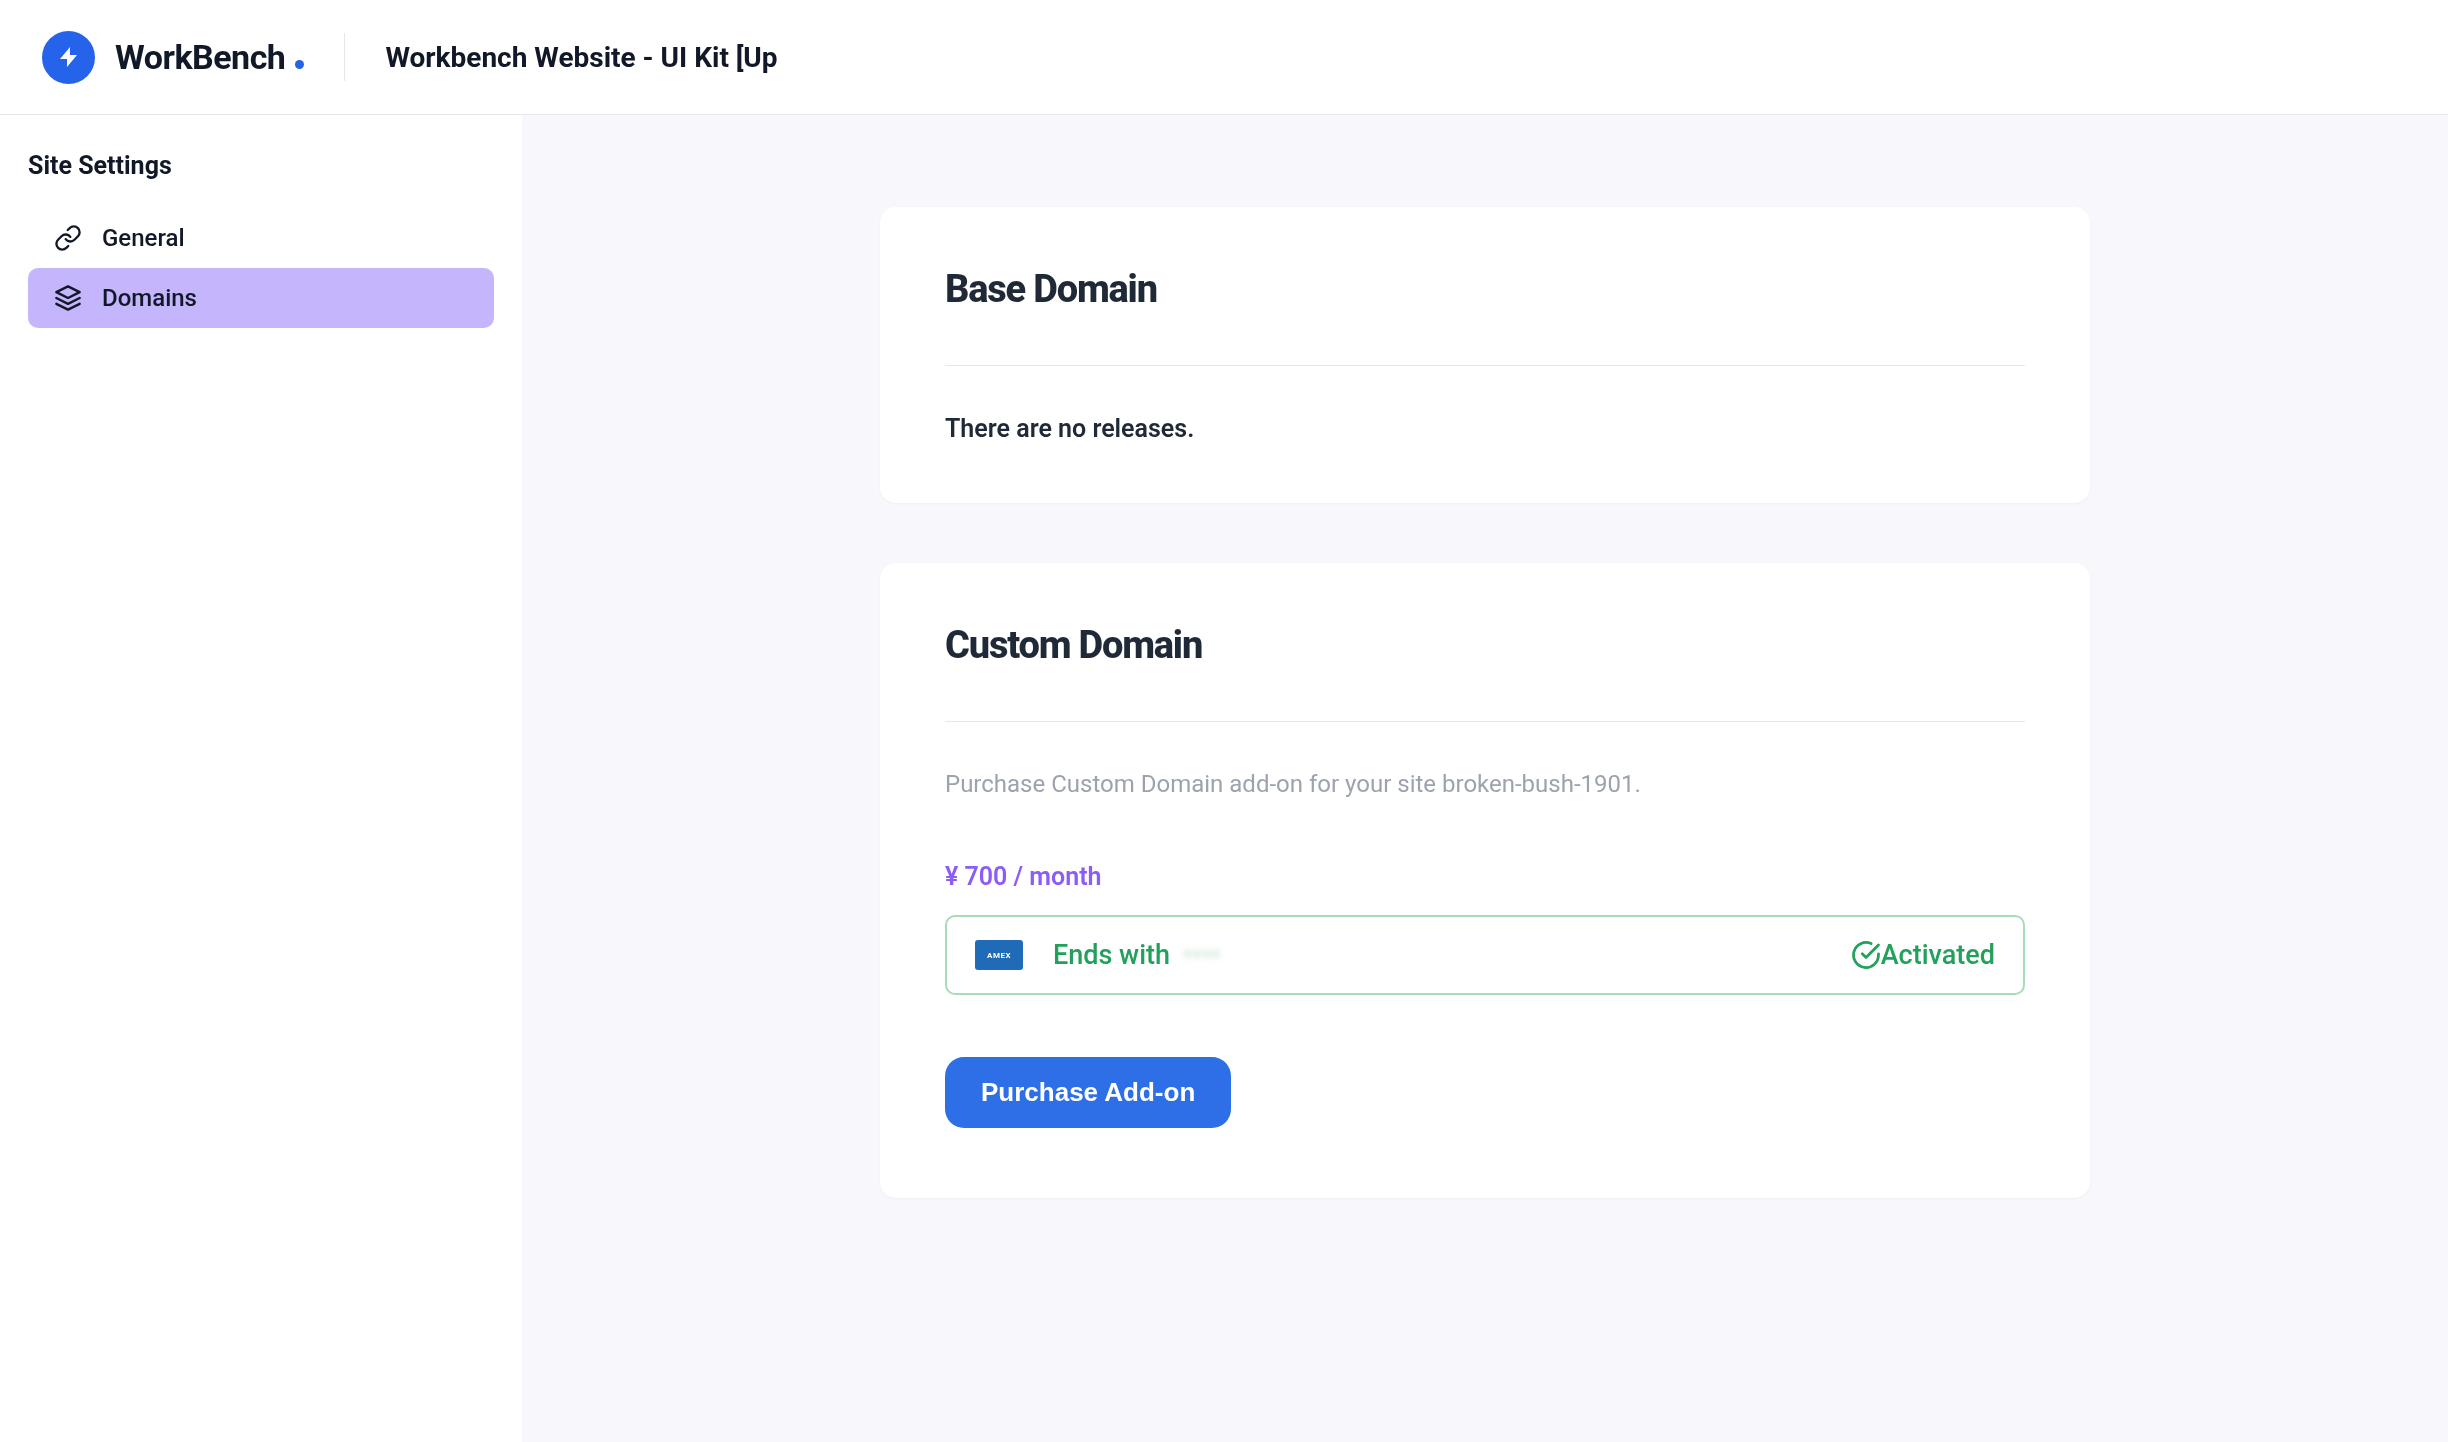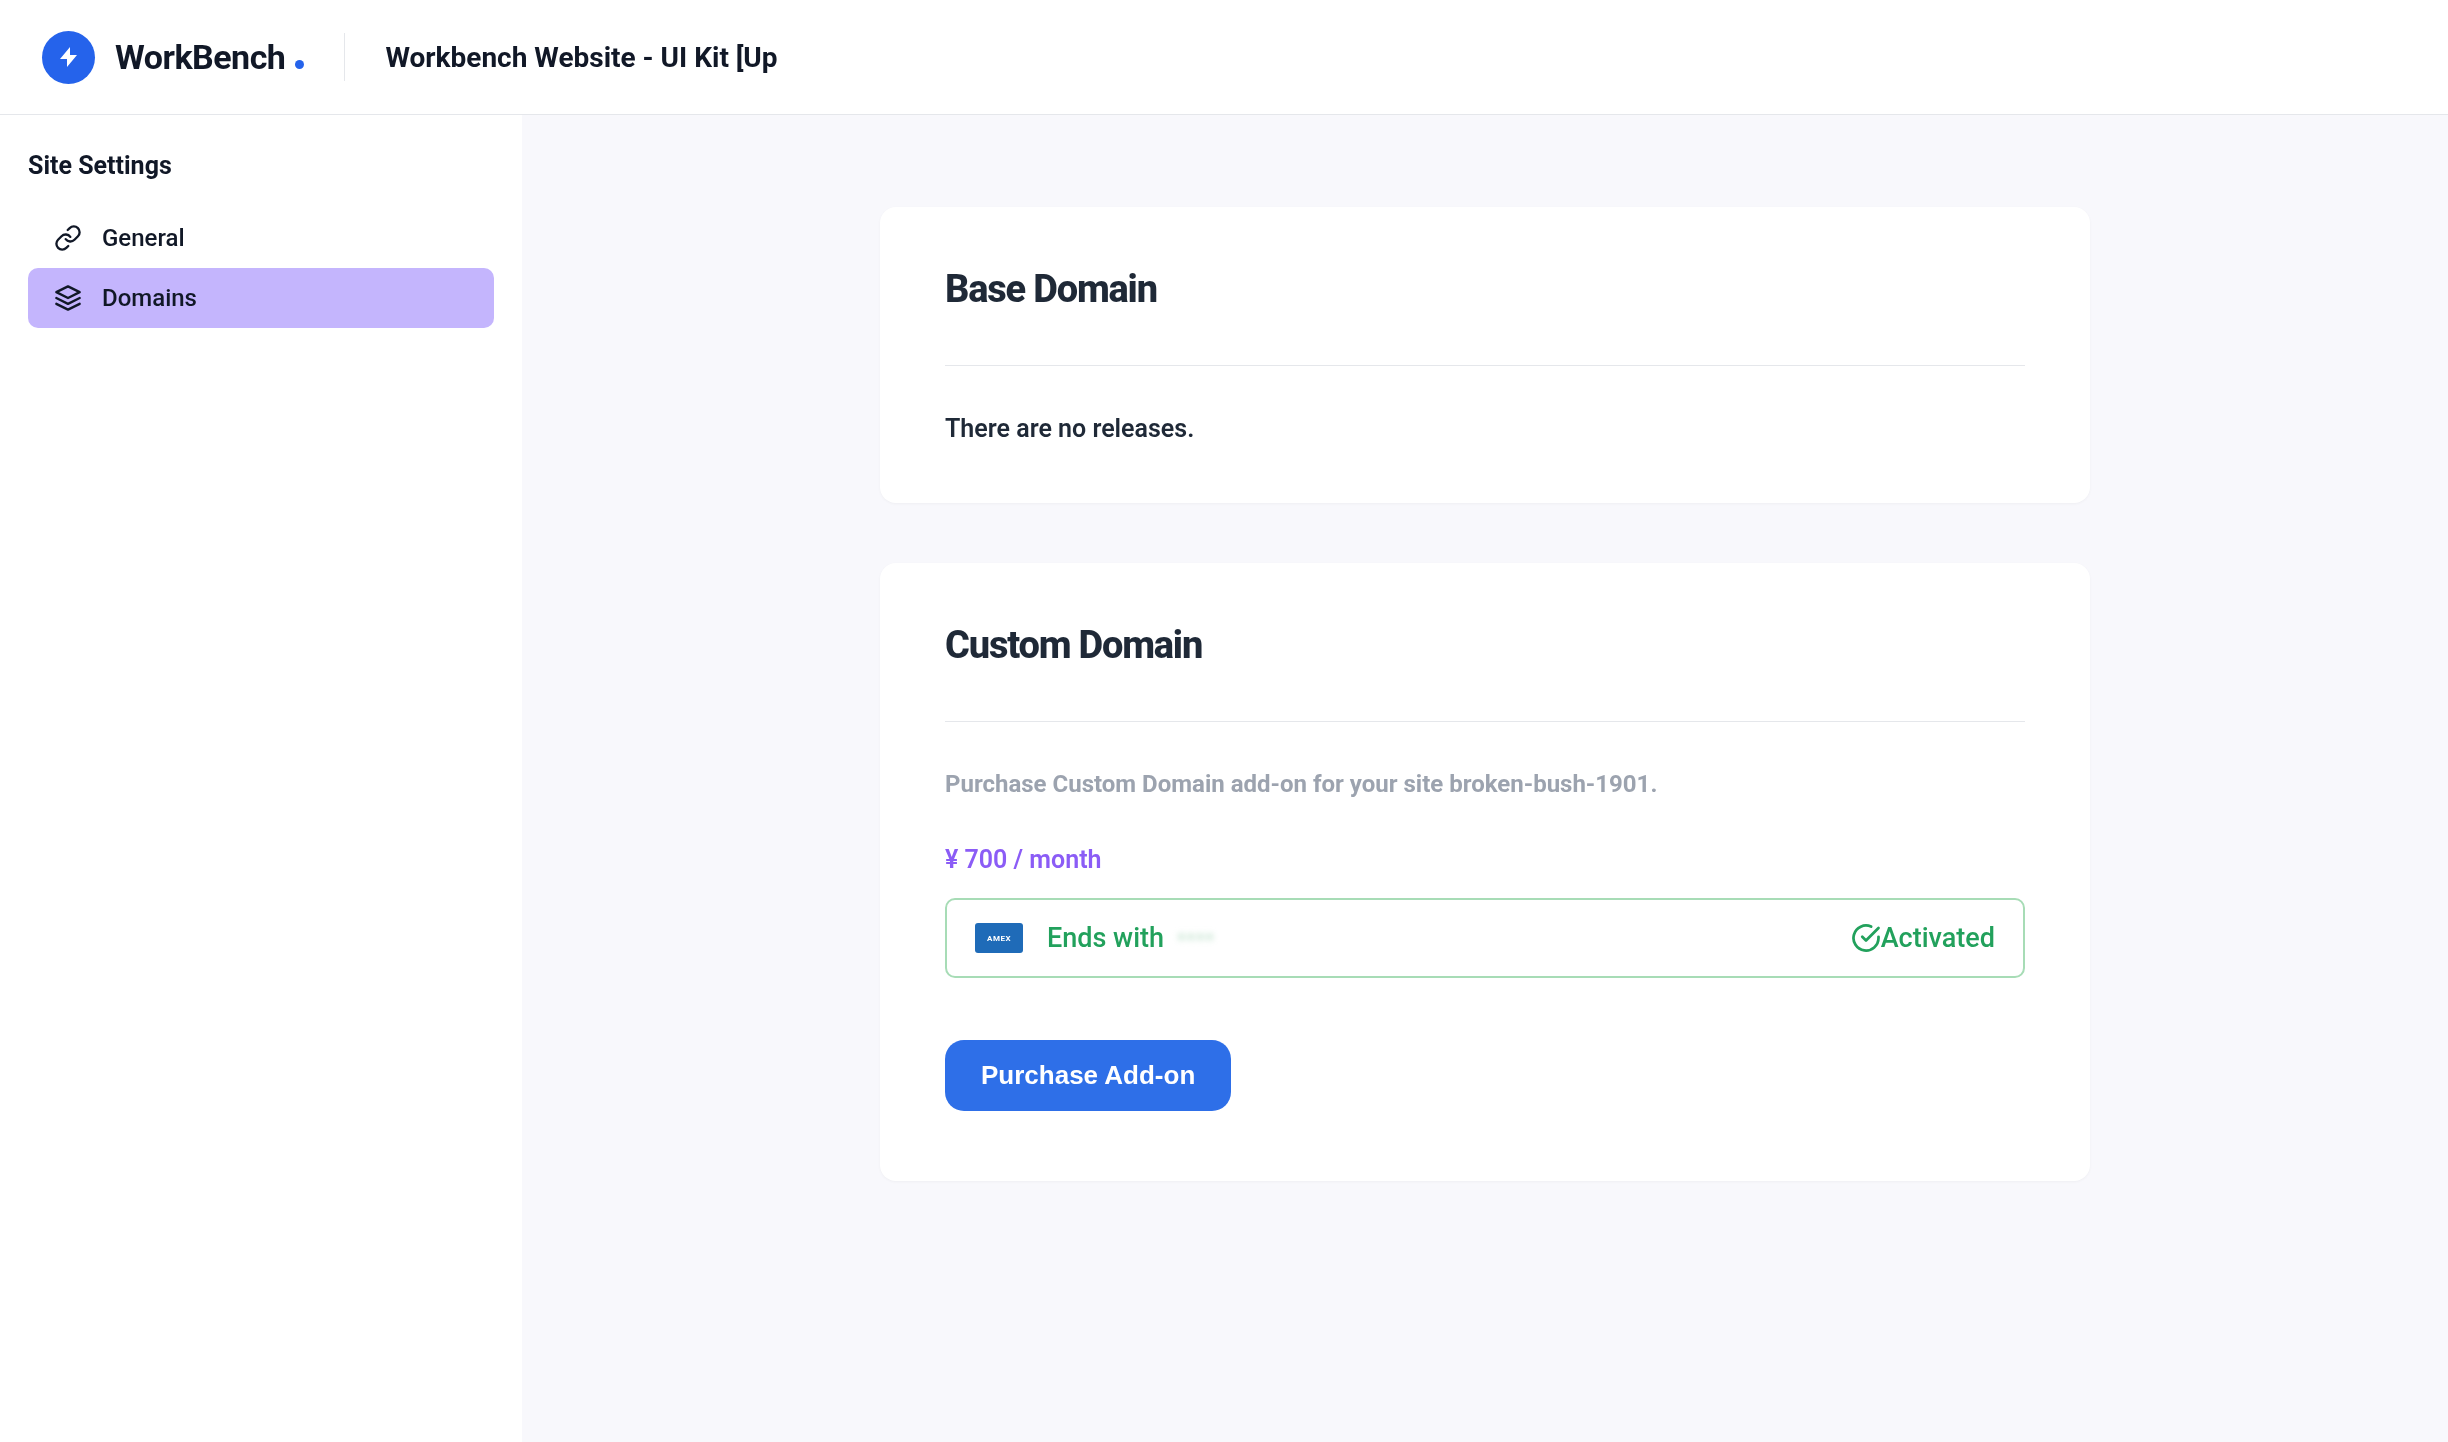--- a/index.html
+++ b/index.html
@@ -165,23 +165,23 @@
     
     .billing-title {
       font-size: 25px;
       font-weight: 600;
       color: #1f2937;
       margin-bottom: 2px;
     }
     
     .billing-subtitle {
       font-size: 24px;
-      font-weight: 700;
+      font-weight: 400;
       color: #9ca3af;
-      margin-bottom: 47px;
+      margin-bottom: 64px;
     }
     
     .price {
       font-size: 25px;
       font-weight: 600;
       color: #8b5cf6;
       margin-bottom: 24px;
     }
     
     .payment-box {
@@ -190,21 +190,21 @@
       justify-content: space-between;
       border: 2px solid #a7dcb6;
       border-radius: 10px;
       padding: 22px 28px;
       margin-bottom: 62px;
     }
     
     .payment-left {
       display: flex;
       align-items: center;
-      gap: 24px;
+      gap: 30px;
     }
     
     .card-brand {
       width: 48px;
       height: 30px;
       background: #1f6bb8;
       border-radius: 3px;
       display: flex;
       align-items: center;
       justify-content: center;

